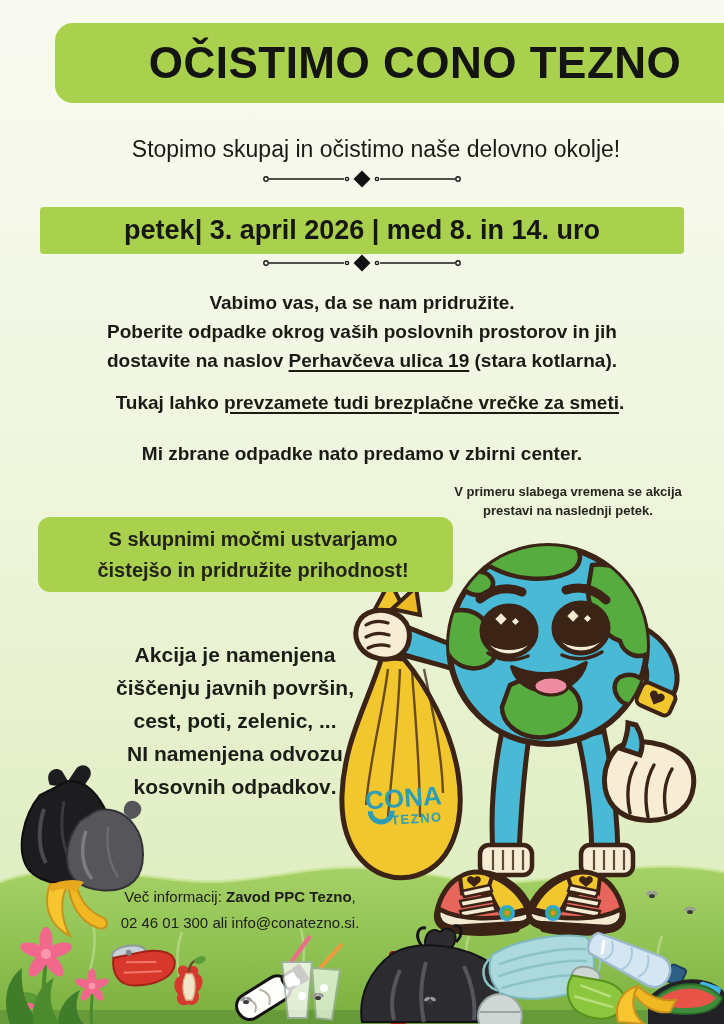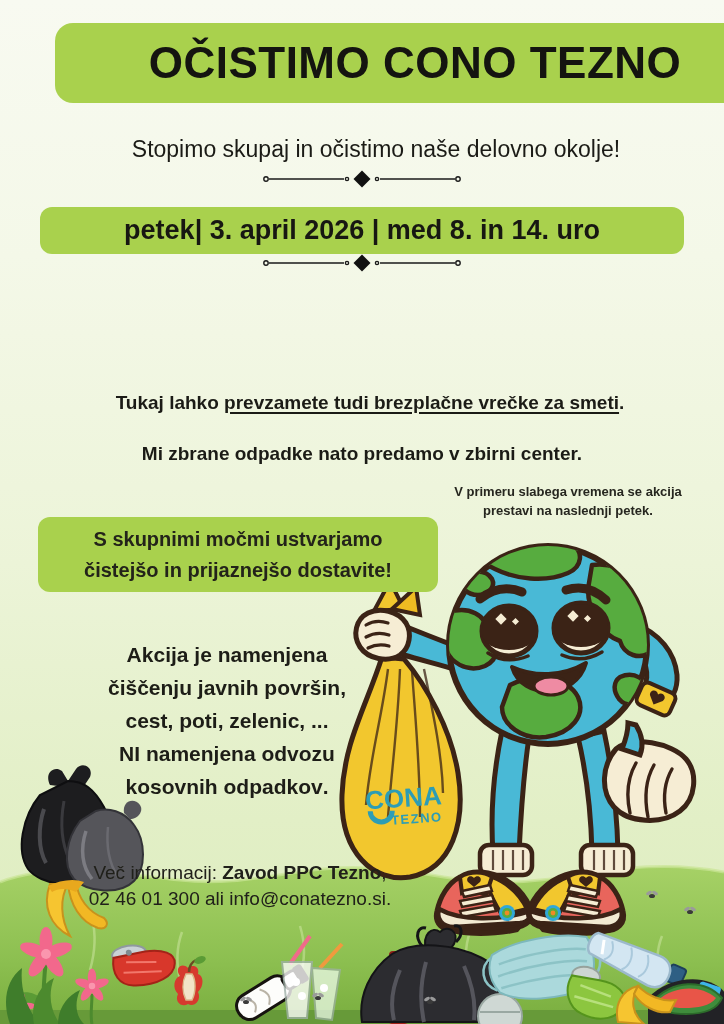--- a/index.html
+++ b/index.html
@@ -7,32 +7,32 @@
   .poster{position:relative;width:724px;height:1024px;overflow:hidden;
     background:linear-gradient(180deg,#f8faf1 0%,#f4f8e8 25%,#ecf4d8 55%,#e2efc6 80%,#dcecbd 100%);}
   .abs{position:absolute;}
   .center{text-align:center;}
   .green-band{background:#a9d14d;border-radius:14px;display:flex;align-items:center;justify-content:center;}
   .title-band{left:55px;top:23px;width:720px;height:80px;border-radius:18px;z-index:6;}
   .title-text{font-size:44px;font-weight:800;letter-spacing:.5px;color:#141410;white-space:nowrap;}
   .subtitle{left:14px;top:136px;width:724px;font-size:23px;font-weight:400;color:#1b1b16;z-index:6;}
   .divider{left:262px;width:200px;height:18px;z-index:6;}
   .div1{top:170px;} .div2{top:254px;}
-  .date-band{left:40px;top:207px;width:644px;height:47px;border-radius:12px;z-index:6;}
+  .date-band{left:40px;top:207px;width:644px;height:47px;border-radius:4px;z-index:6;}
   .date-text{font-size:27px;font-weight:700;color:#171712;white-space:nowrap;}
   .invite{left:0;top:288px;width:724px;font-size:19px;font-weight:700;line-height:29px;color:#1b1b16;z-index:6;}
   .uline{text-decoration:underline;text-underline-offset:3px;text-decoration-thickness:2px;}
   .bagsline{left:0;top:392px;width:724px;font-size:19px;font-weight:700;color:#1b1b16;z-index:6;margin-left:8px;}
   .centerline{left:0;top:443px;width:724px;font-size:19px;font-weight:700;color:#1b1b16;z-index:6;}
   .weather{left:440px;top:482px;width:256px;font-size:13px;font-weight:600;line-height:19px;color:#26261f;z-index:6;}
-  .green-box{left:38px;top:517px;width:400px;height:75px;border-radius:12px;flex-direction:column;z-index:7;}
+  .green-box{left:38px;top:517px;width:400px;height:75px;border-radius:12px;flex-direction:column;z-index:7;padding-left:15px;}
   .green-box .l{font-size:20px;font-weight:700;line-height:31px;color:#23231a;white-space:nowrap;}
-  .purpose{left:54px;top:638px;width:346px;font-size:21px;font-weight:600;line-height:33px;color:#1d1d17;z-index:6;}
+  .purpose{left:62px;top:638px;width:346px;font-size:21px;font-weight:600;line-height:33px;color:#1d1d17;z-index:6;}
   .purpose .b{font-weight:700;}
-  .contact{left:50px;top:860px;width:380px;font-size:19px;font-weight:500;line-height:26px;color:#20201a;z-index:8;}
+  .contact{left:50px;top:884px;width:380px;font-size:15px;font-weight:500;line-height:26px;color:#20201a;z-index:8;}
   .contact b{font-weight:800;}
   .grass{left:0;top:830px;width:724px;height:194px;z-index:2;}
   .mascot{left:330px;top:517px;width:394px;height:450px;z-index:4;}
   .litter{left:0;top:740px;width:724px;height:284px;z-index:5;}
 </style>
 </head>
 <body>
 
 <div class="poster">
 
@@ -84,33 +84,38 @@
       <circle cx="4" cy="9" r="2.2"></circle>
         <line x1="7" y1="9" x2="82" y2="9"></line>
         <circle cx="85" cy="9" r="1.6"></circle>
       <circle cx="115" cy="9" r="1.6"></circle>
         <line x1="118" y1="9" x2="193" y2="9"></line>
         <circle cx="196" cy="9" r="2.2"></circle>
     </g>
     <rect x="94" y="3" width="12" height="12" transform="rotate(45 100 9)" fill="#111"></rect>
   </svg>
 
+  <div class="abs invite center">
+    <div>Vabimo vas, da se nam pridružite.</div>
+    <div>Poberite odpadke okrog vaših poslovnih prostorov in jih</div>
+    <div><span>dostavite na naslov </span><span class="uline">Perhavčeva ulica 19</span><span> (stara kotlarna).</span></div>
+  </div>
 
   <div class="abs bagsline center"><span>Tukaj lahko </span><span class="uline">prevzamete tudi brezplačne vrečke za smeti</span><span>.</span></div>
 
   <div class="abs centerline center">Mi zbrane odpadke nato predamo v zbirni center.</div>
 
   <div class="abs weather center">
     <div>V primeru slabega vremena se akcija</div>
     <div>prestavi na naslednji petek.</div>
   </div>
 
   <div class="abs green-band green-box">
     <div class="l">S skupnimi močmi ustvarjamo</div>
-    <div class="l">čistejšo in prijaznejšo dostavite!</div>
+    <div class="l">čistejšo in pridružite prihodnost!</div>
   </div>
 
   <div class="abs purpose center">
     <div>Akcija je namenjena</div>
     <div>čiščenju javnih površin,</div>
     <div>cest, poti, zelenic, ...</div>
     <div class="b">NI namenjena odvozu</div>
     <div><span class="b">kosovnih odpadkov</span><span>.</span></div>
   </div>
 

